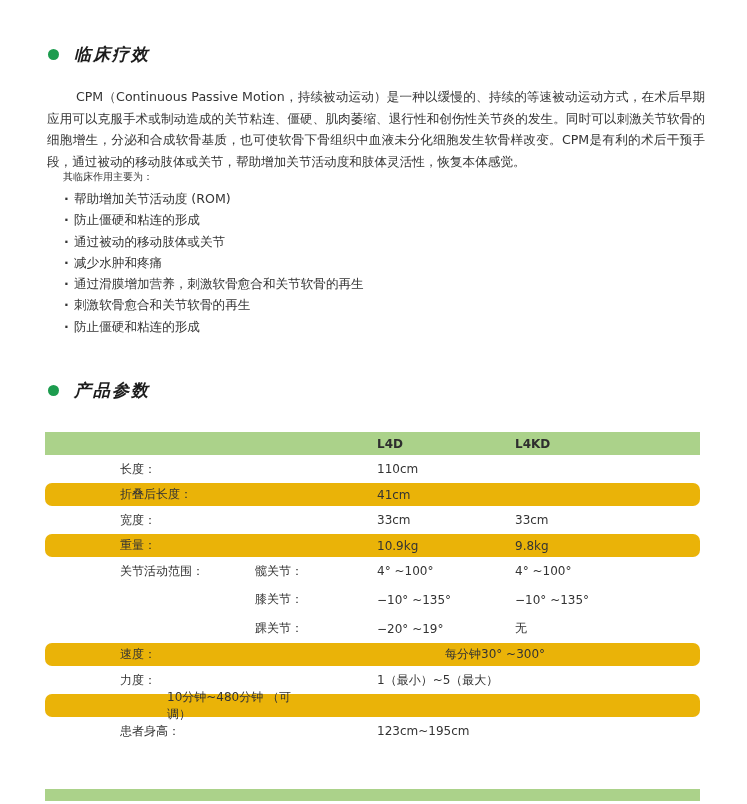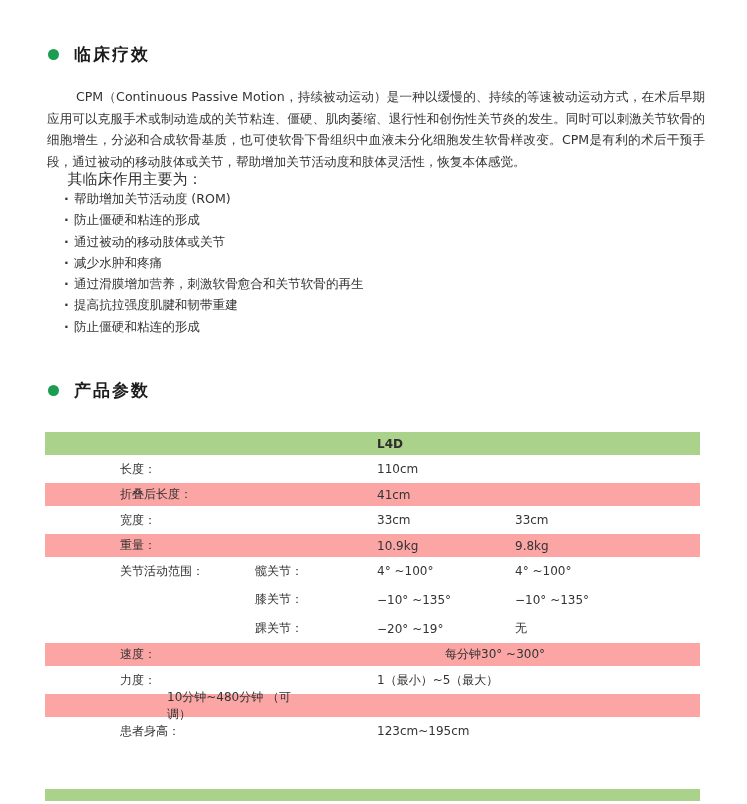--- a/index.html
+++ b/index.html
@@ -2,40 +2,40 @@
 <html><head>
 <meta charset="utf-8">
 <style>
   html,body{margin:0;padding:0;background:#fff;}
   .page{
     position:relative;width:747px;height:804px;background:#ffffff;overflow:hidden;
     font-family:"DejaVu Sans","Liberation Sans",sans-serif;color:#303030;
   }
   .section-header{position:absolute;left:48px;display:flex;align-items:center;gap:15px;}
   .dot{width:11px;height:11px;border-radius:50%;background:#1c9c4e;flex:0 0 auto;}
-  .section-title{font-size:17px;font-weight:700;color:#1c1c1c;letter-spacing:2px;}
+  .section-title{font-size:17px;font-weight:700;color:#1c1c1c;letter-spacing:2px;font-style:italic;}
   #clinical-header{top:43px;}
   #params-header{top:379px;}
 
   .para{
     position:absolute;left:47px;top:86px;width:658px;
     font-size:12.6px;line-height:21.5px;text-align:justify;
     text-indent:2.3em;color:#333;
   }
   .subline{
-    position:absolute;left:33px;top:170px;width:658px;
-    font-size:15px;text-indent:2.3em;color:#333;
+    position:absolute;left:40px;top:170px;width:658px;
+    font-size:10px;text-indent:2.3em;color:#333;
   }
   .bullets{position:absolute;left:64px;top:188px;width:560px;font-size:12.6px;color:#333;}
   .bullet-item{display:flex;align-items:flex-start;height:21.3px;line-height:21.3px;}
   .bullet-marker{width:10px;flex:0 0 auto;font-weight:700;}
 
   .spec-table{position:absolute;left:45px;top:432px;width:655px;font-size:12px;color:#333;}
   .trow{display:flex;align-items:center;}
-  .trow.highlight{background:#fca5a5;}
+  .trow.highlight{background:#eab308;border-radius:7px;}
   .trow.header-row{background:#abd28a;font-weight:700;color:#2e2e2e;}
   .c1{width:210px;padding-left:75px;box-sizing:border-box;flex:0 0 auto;}
   .c2{width:122px;flex:0 0 auto;}
   .c3{width:138px;flex:0 0 auto;}
   .c4{flex:1;}
   .footer-bar{position:absolute;left:45px;top:789px;width:655px;height:12px;background:#abd28a;}
 </style>
 </head>
 <body>
 
@@ -66,38 +66,39 @@
       <div class="bullet-item">
         <span class="bullet-marker">·</span>
         <span>减少水肿和疼痛</span>
       </div>
       <div class="bullet-item">
         <span class="bullet-marker">·</span>
         <span>通过滑膜增加营养，刺激软骨愈合和关节软骨的再生</span>
       </div>
       <div class="bullet-item">
         <span class="bullet-marker">·</span>
-        <span>提高抗拉强度肌腱和韧带重建</span>
+        <span>刺激软骨愈合和关节软骨的再生</span>
       </div>
       <div class="bullet-item">
         <span class="bullet-marker">·</span>
         <span>防止僵硬和粘连的形成</span>
       </div>
     </div>
 
   <div class="section-header" id="params-header">
     <span class="dot"></span>
     <span class="section-title">产品参数</span>
   </div>
 
   <div class="spec-table" id="spec-table">
       <div class="trow header-row" style="height: 23px;">
         <span class="c1"></span>
         <span class="c2"></span>
         <span class="c3">L4D</span>
+        <span class="c4">L4KD</span>
       </div>
       <div class="trow" style="height: 28px;">
         <span class="c1">长度：</span>
         <span class="c2"></span>
         <span class="c3">110cm</span>
       </div>
       <div class="trow highlight" style="height: 23px;">
         <span class="c1">折叠后长度：</span>
         <span class="c2"></span>
         <span class="c3">41cm</span>

